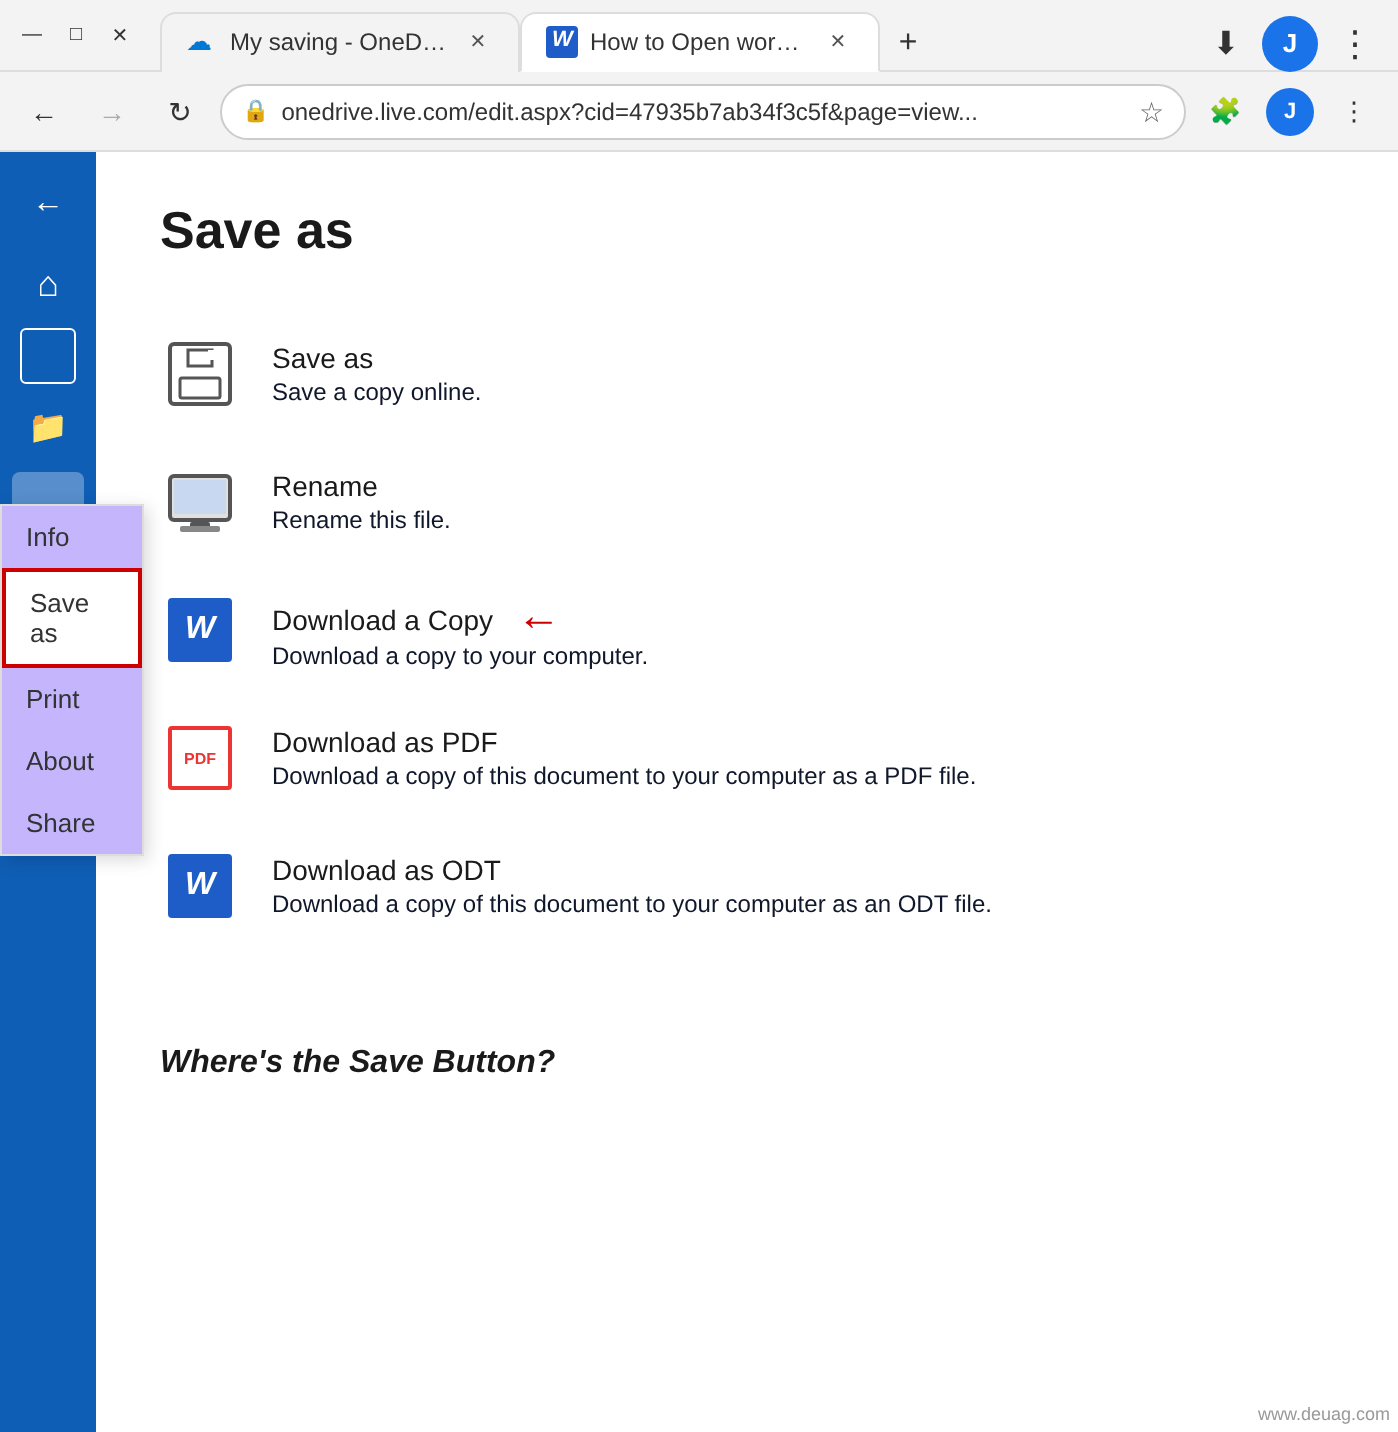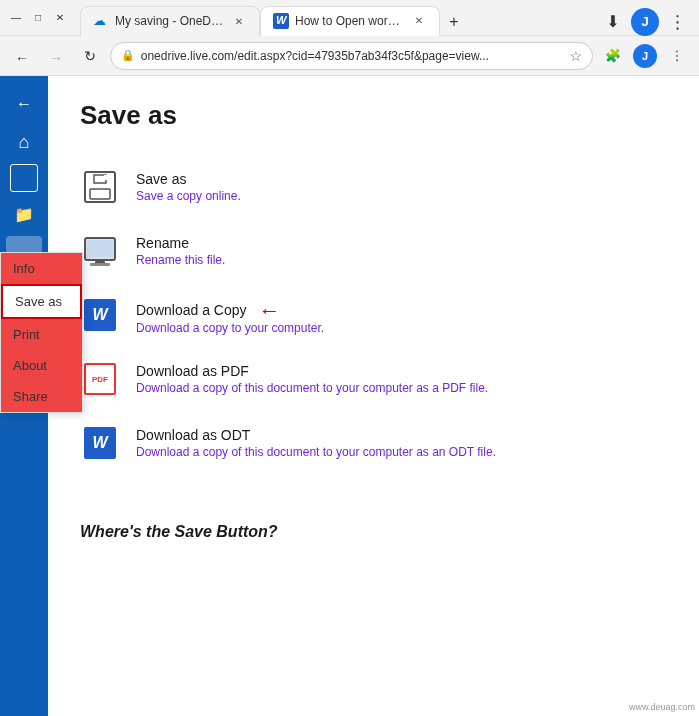--- a/index.html
+++ b/index.html
@@ -164,22 +164,22 @@
       color: #fff;
       font-size: 18px;
     }
     .sidebar-btn.active { background: rgba(255,255,255,0.3); }
 
     
     .dropdown-menu {
       position: absolute;
       left: 0;
       top: 252px;
-      width: 83px;
-      background: #ef4444;
+      width: 72px;
+      background: #c4b5fd;
       border: 1px solid #ddd;
       box-shadow: 2px 2px 8px rgba(0,0,0,0.15);
       z-index: 100;
       font-size: 13px;
     }
     .dropdown-item {
       padding: 8px 12px;
       cursor: pointer;
       color: #333;
     }
@@ -223,21 +223,21 @@
       flex-shrink: 0;
     }
     .option-text h3 {
       font-size: 14px;
       font-weight: 400;
       color: #1a1a1a;
       margin-bottom: 2px;
     }
     .option-text p {
       font-size: 12px;
-      color: #6d28d9;
+      color: #0f172a;
     }
 
     
     .arrow-annotation {
       display: inline-block;
       color: #cc0000;
       font-size: 22px;
       margin-left: 8px;
     }
 

